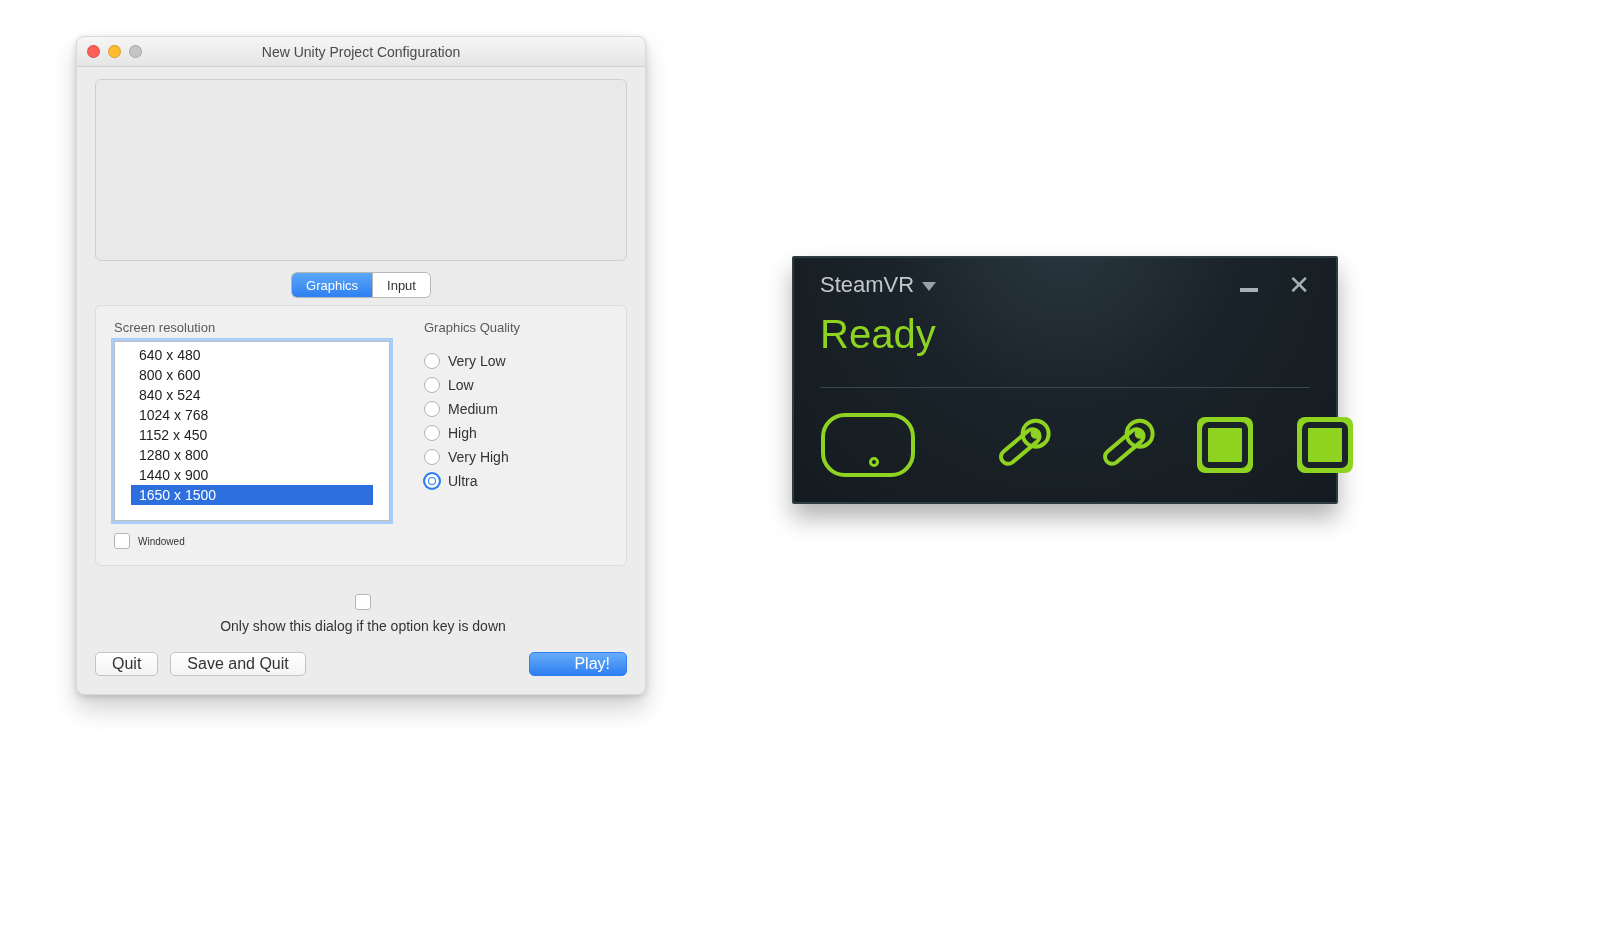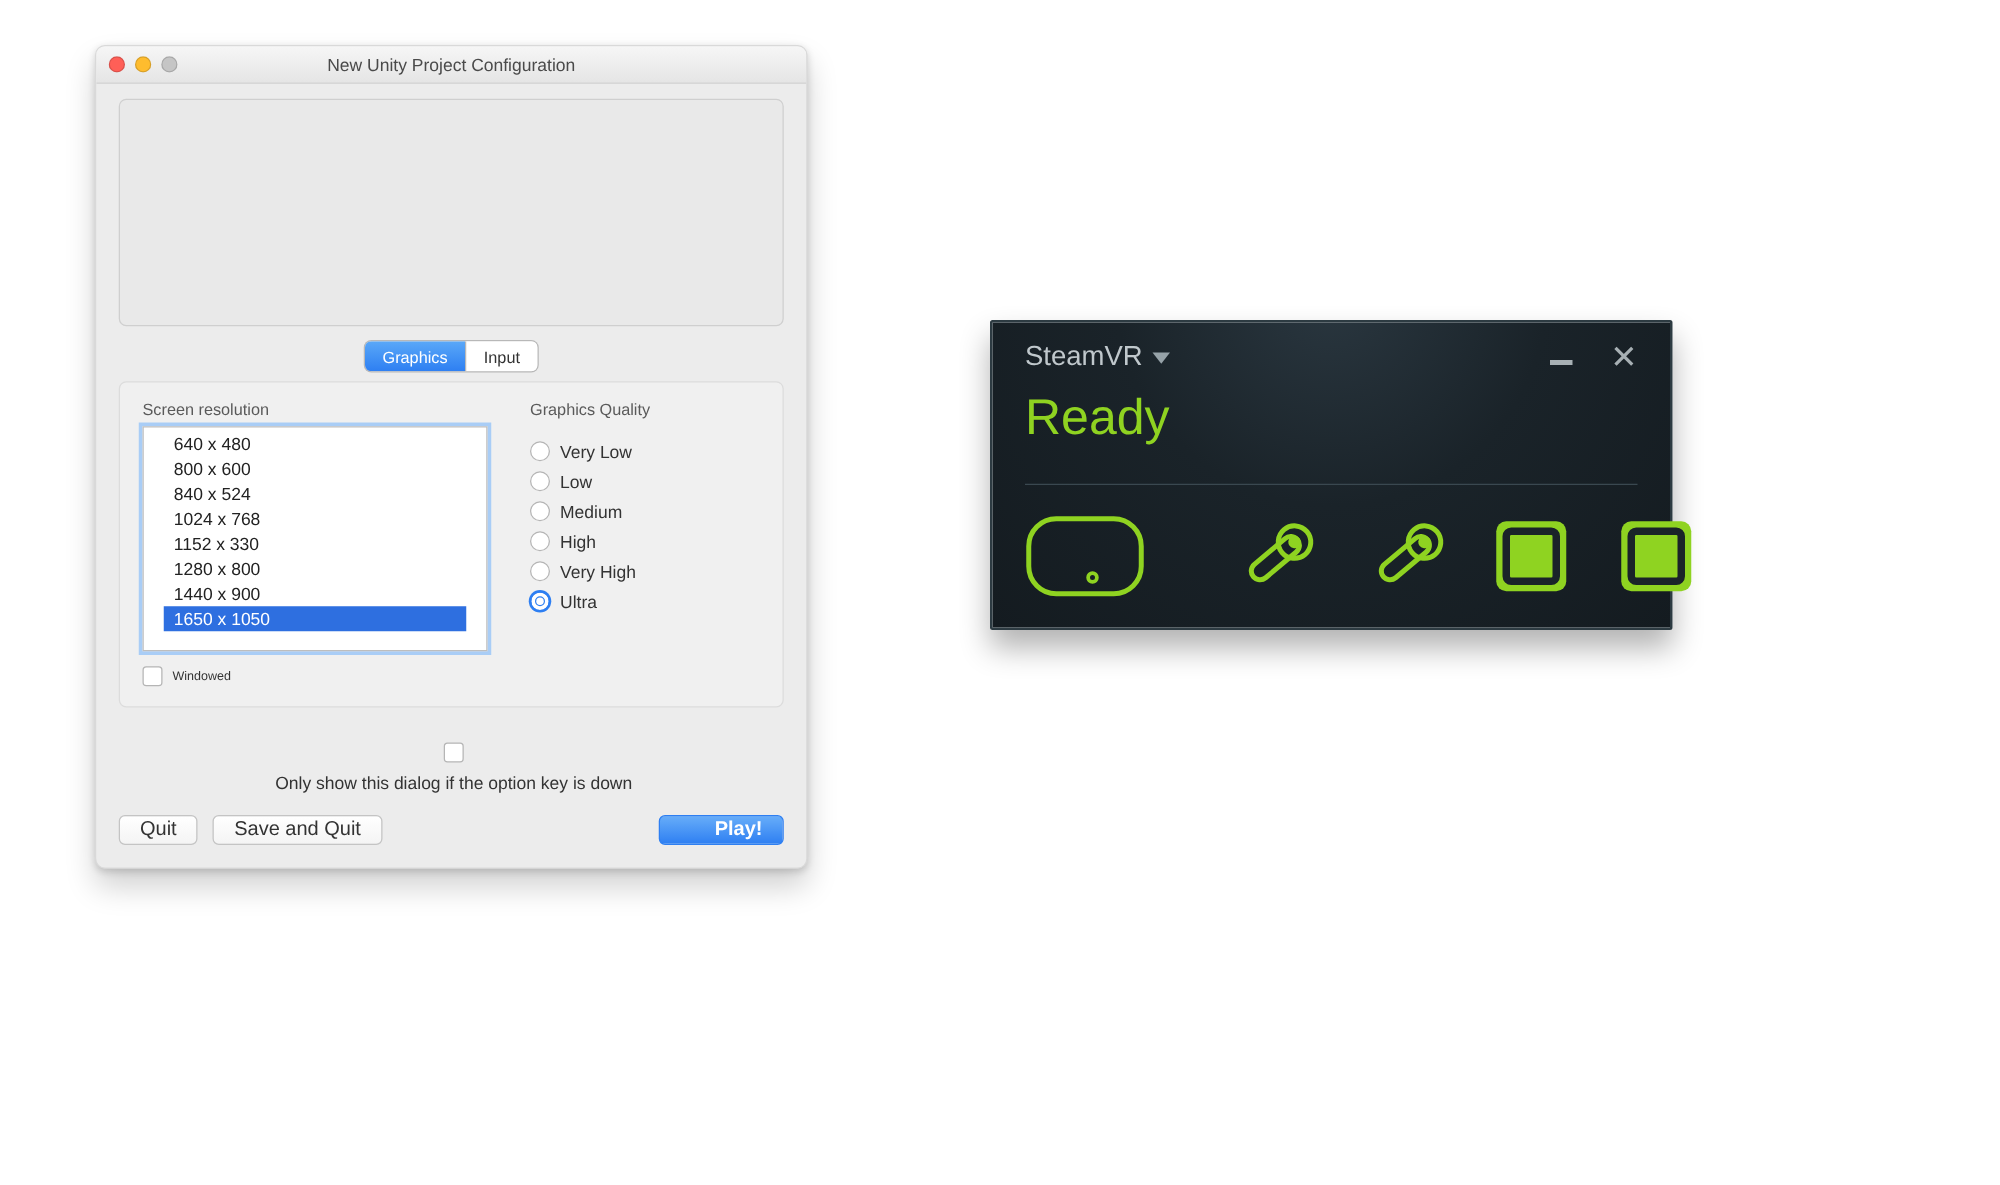--- a/index.html
+++ b/index.html
@@ -196,21 +196,21 @@
     border:1px solid #c4c4c4;
     background: linear-gradient(#ffffff,#f4f4f4);
     cursor:pointer;
     color:#333;
     display:flex;align-items:center;justify-content:center;
   }
   .mac-btn.primary {
     background: linear-gradient(#67adf9,#2e7ff2);
     border-color:#2e7ff2;
     color:#fff;
-    font-weight:700;
+    font-weight:400;
     min-width:80px;
     padding-left:44px;
   }
 
   
   .steamvr {
     position:absolute;
     left: 792px;
     top: 256px;
     width: 546px;
@@ -286,24 +286,24 @@
 
     <div class="settings-panel">
       <div class="settings-row">
         <div class="col-res">
           <div class="section-label">Screen resolution</div>
           <div class="listbox" id="reslist">
               <div class="item">640 x 480</div>
               <div class="item">800 x 600</div>
               <div class="item">840 x 524</div>
               <div class="item">1024 x 768</div>
-              <div class="item">1152 x 330</div>
+              <div class="item">1152 x 450</div>
               <div class="item">1280 x 800</div>
               <div class="item">1440 x 900</div>
-              <div class="item selected">1650 x 1050</div>
+              <div class="item selected">1650 x 1500</div>
             </div>
           <div class="check-row">
             <div class="checkbox"></div>
             <span>Windowed</span>
           </div>
         </div>
         <div class="col-qual">
           <div class="section-label">Graphics Quality</div>
           <div class="radio-list" id="quallist">
               <div class="radio-item">

